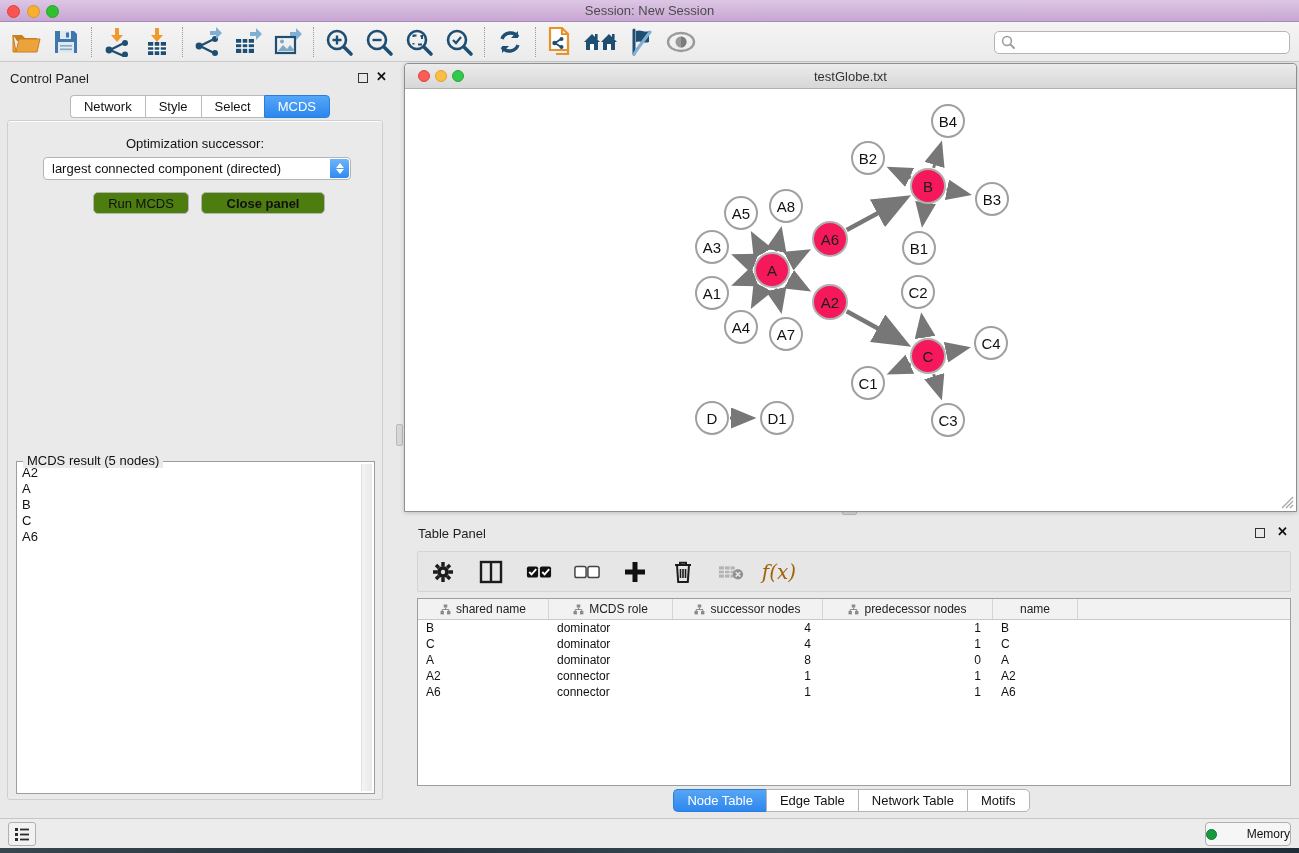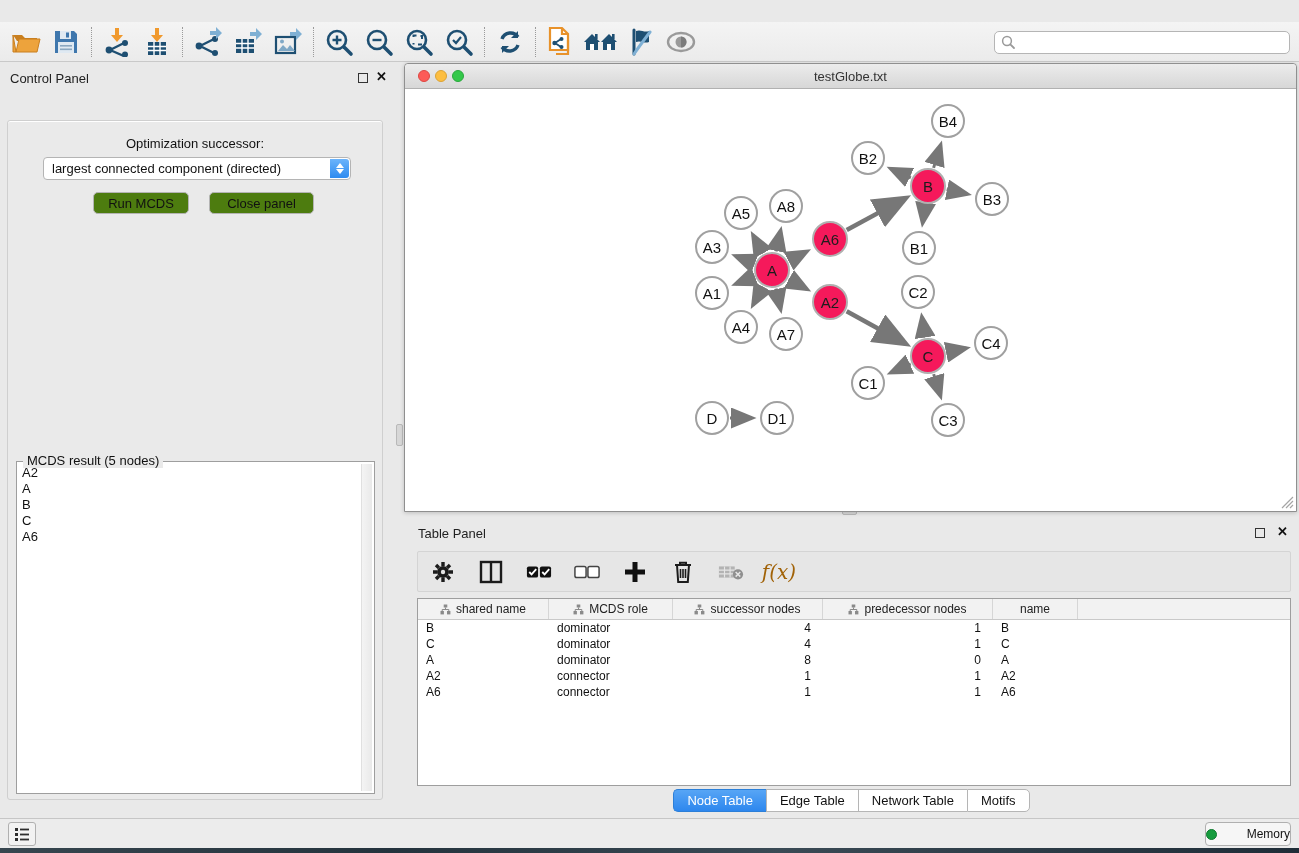--- a/index.html
+++ b/index.html
@@ -50,21 +50,21 @@
   .cp-select .stepper { position:absolute; right:1px; top:1px; width:19px; height:19px; margin-top:0;
     height:calc(100% - 2px); border-radius:0 3px 3px 0;
     background:linear-gradient(#6cb4fb,#2e8bf0); display:flex; flex-direction:column;
     align-items:center; justify-content:center; gap:1px; }
   .stepper i { width:0; height:0; border-left:4px solid transparent; border-right:4px solid transparent; }
   .stepper .up { border-bottom:5px solid #fff; }
   .stepper .dn { border-top:5px solid #fff; }
   .cp-btn { position:absolute; top:71px; height:22px; background:#4d7c0f; border:1px solid #b4b4b4;
     border-radius:5px; font-size:13px; color:#111; display:flex; align-items:center; justify-content:center; }
   .cp-btn.run { left:85px; width:96px; }
-  .cp-btn.close { left:201px; width:105px; }
+  .cp-btn.close { left:193px; width:124px;font-weight:bold; }
   .mcds-box { position:absolute; left:8px; top:340px; width:359px; height:333px;
     border:1px solid #9e9e9e; background:#fff; }
   .mcds-legend { position:absolute; left:6px; top:-9px; background:#eaeaea; padding:0 4px;
     font-size:13px; color:#111; white-space:nowrap; }
   .mcds-list { position:absolute; left:1px; top:3px; width:345px; bottom:1px; overflow:hidden; }
   .mcds-item { font-size:13px; color:#111; padding:0 4px; line-height:16px; }
   .mcds-scroll { position:absolute; right:2px; top:2px; width:11px; bottom:2px;
     background:linear-gradient(to right,#f4f4f4,#e9e9e9); border-left:1px solid #e0e0e0; }
 
   
@@ -127,20 +127,26 @@
     display:flex; align-items:center; justify-content:space-between; gap:6px; font-size:12px; color:#111; }
   .mem-dot { width:11px; height:11px; border-radius:50%; background:#169c3e; border:1px solid #0d7a2e; }
   .desktop-strip { position:absolute; left:0; top:848px; width:1299px; height:5px;
     background:linear-gradient(90deg,#37464f,#24333d 30%,#3a4a55 60%,#1f2d38); }
 </style>
 </head>
 <body>
 
 <div class="app">
 
+  <div class="titlebar">
+    <span class="tl red"></span>
+    <span class="tl yellow"></span>
+    <span class="tl green"></span>
+    <span class="wtitle">Session: New Session</span>
+  </div>
 
   <div class="toolbar">
     <span class="tb-btn">
       <svg width="30" height="26" viewBox="0 0 30 26">
         <path d="M2 6 h9 l3 3 h12 v3 H6 Z" fill="#c97f1f"></path>
         <path d="M2 6 v17 h24 l3 -13 H8 L5 23 Z" fill="#eda33c" stroke="#c97f1f" stroke-width="1"></path>
       </svg>
     </span>
     <span class="tb-btn">
       <svg width="26" height="26" viewBox="0 0 26 26">
@@ -286,20 +292,26 @@
       <input type="text" placeholder="" style="">
     </span>
   </div>
 
   <div class="control-panel">
     <div class="cp-header">
       <span class="cp-title">Control Panel</span>
       <span class="win-sq"></span>
       <span class="win-x">✕</span>
     </div>
+    <div class="cp-tabs" id="cp-tabs">
+        <div class="cp-tab">Network</div>
+        <div class="cp-tab">Style</div>
+        <div class="cp-tab">Select</div>
+        <div class="cp-tab active">MCDS</div>
+      </div>
     <div class="cp-box">
       <div class="opt-label">Optimization successor:</div>
       <div class="cp-select">
         <span>largest connected component (directed)</span>
         <span class="stepper">
             <i class="up"></i>
             <i class="dn"></i>
           </span>
       </div>
       <div class="cp-btn run">Run MCDS</div>

